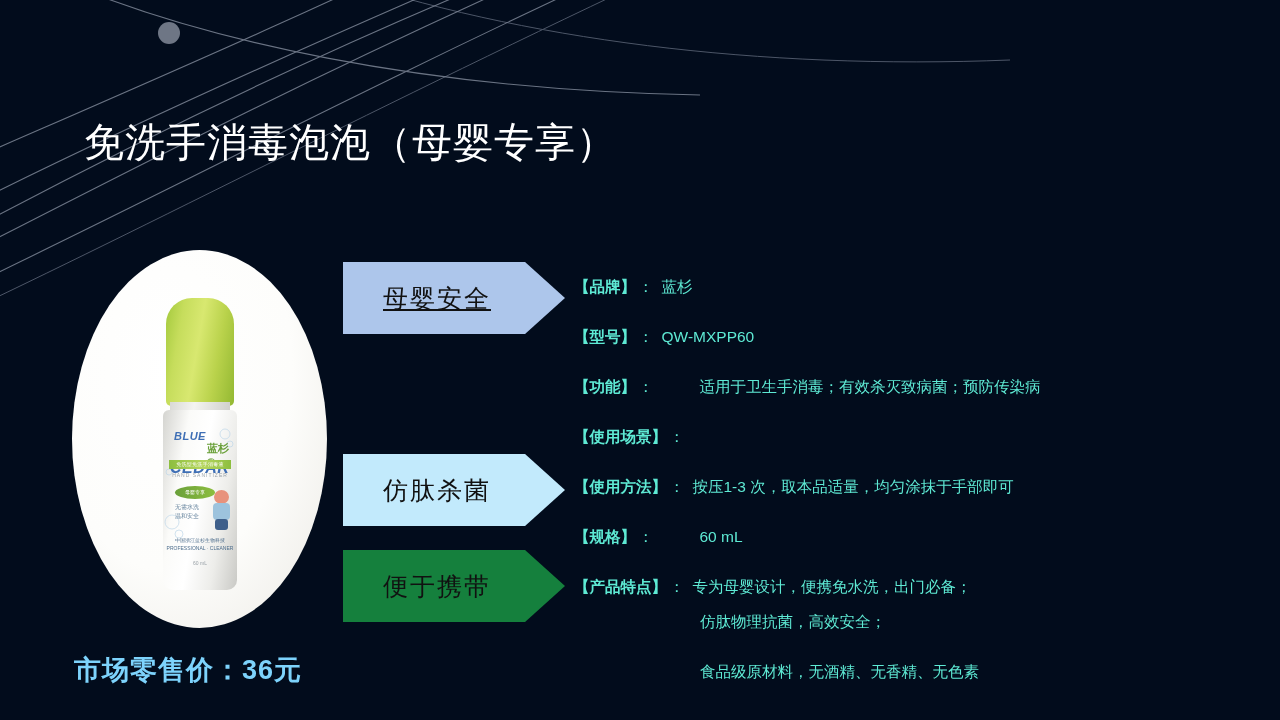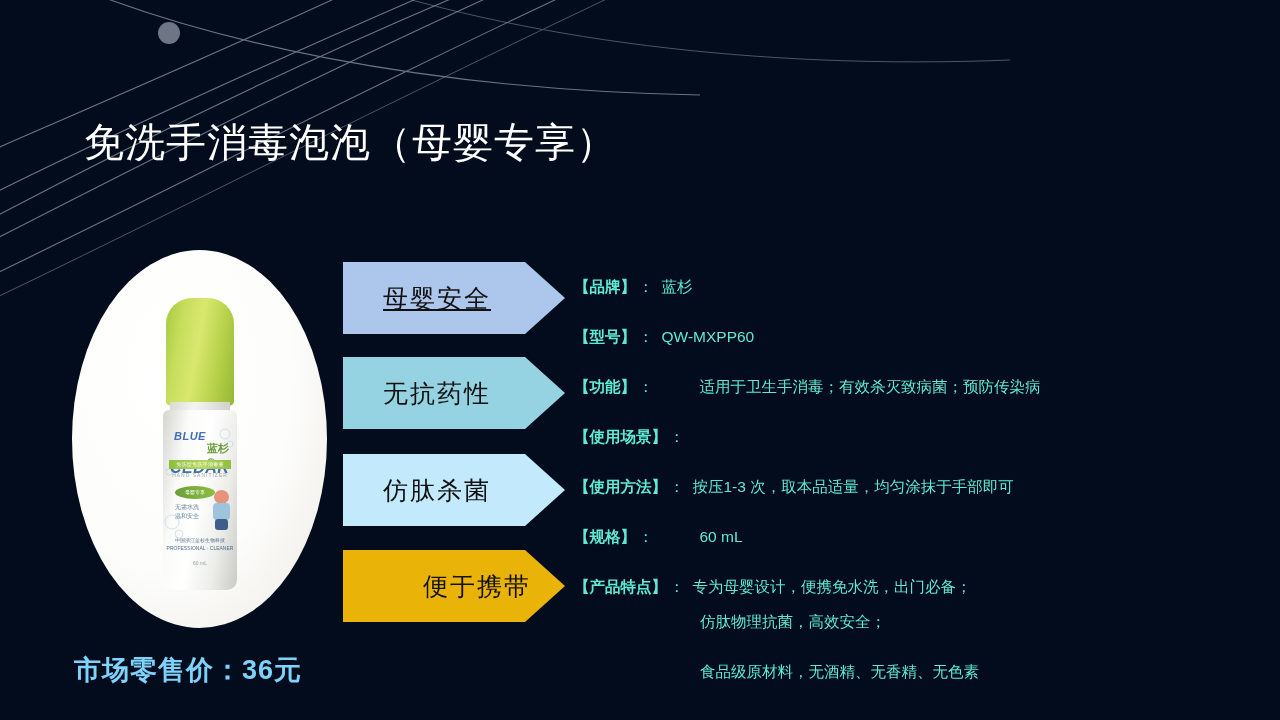--- a/index.html
+++ b/index.html
@@ -317,27 +317,24 @@
         <div class="volume">60 mL</div>
       </div>
     </div>
   </div>
 
   <div class="price" style="color: #7dd3fc;">市场零售价：36元</div>
 
   <div class="chev chev-0" style="background: rgb(173, 198, 235);">
     <span>母婴安全</span>
   </div>
-  <div class="chev chev-1" style="background: rgb(149, 211, 227);">
-    <span>无抗药性</span>
-  </div>
   <div class="chev chev-2" style="background: rgb(194, 234, 252);">
     <span>仿肽杀菌</span>
   </div>
-  <div class="chev chev-3" style="background: #eab308; justify-content: flex-end;">
+  <div class="chev chev-3" style="background: #15803d;">
     <span>便于携带</span>
   </div>
 
   <div class="specs">
 
     <div class="spec-row">
       <span class="spec-key">【品牌】</span>
       <span class="spec-sep">：</span>
       <span class="spec-gap-sm"></span>
       <span>蓝杉</span>

